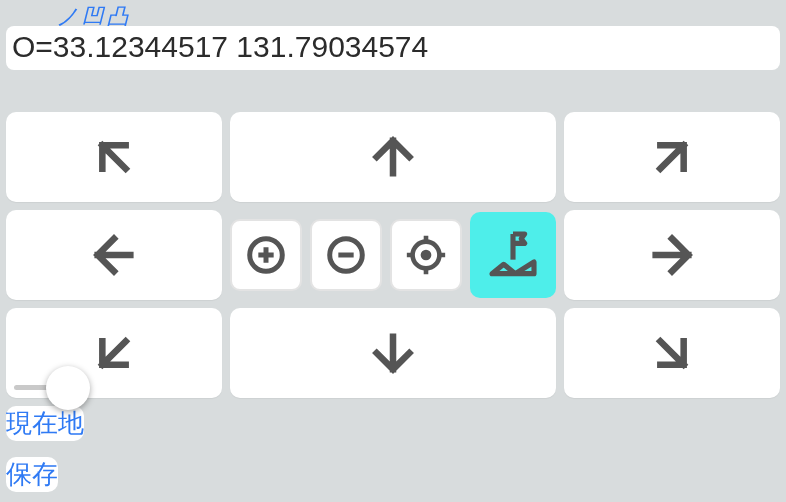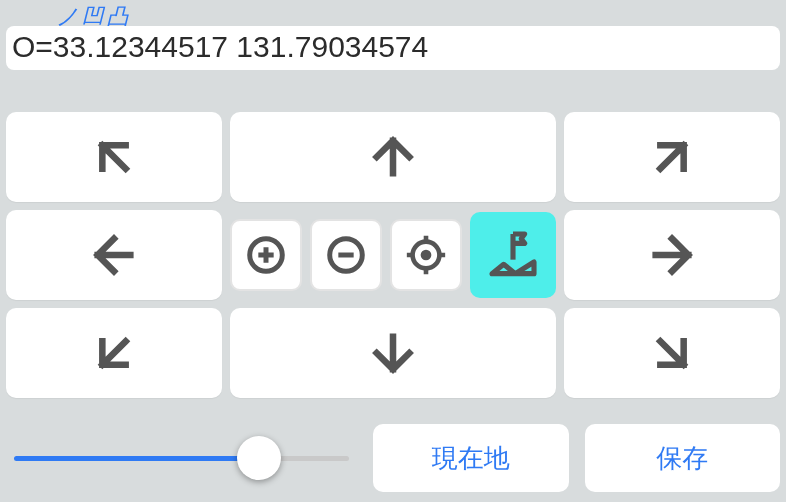--- a/index.html
+++ b/index.html
@@ -88,20 +88,21 @@
     cursor: pointer;
   }
   .bottom {
     position: absolute;
     left: 6px;
     bottom: 10px;
     width: 774px;
     display: flex;
     gap: 16px;
     align-items: flex-start;
+    flex-direction: column;
   }
   .slider-wrap {
     flex: 1.2;
     height: 68px;
     display: flex;
     align-items: center;
     padding: 0 8px;
     position: relative;
   }
   .slider-track {

